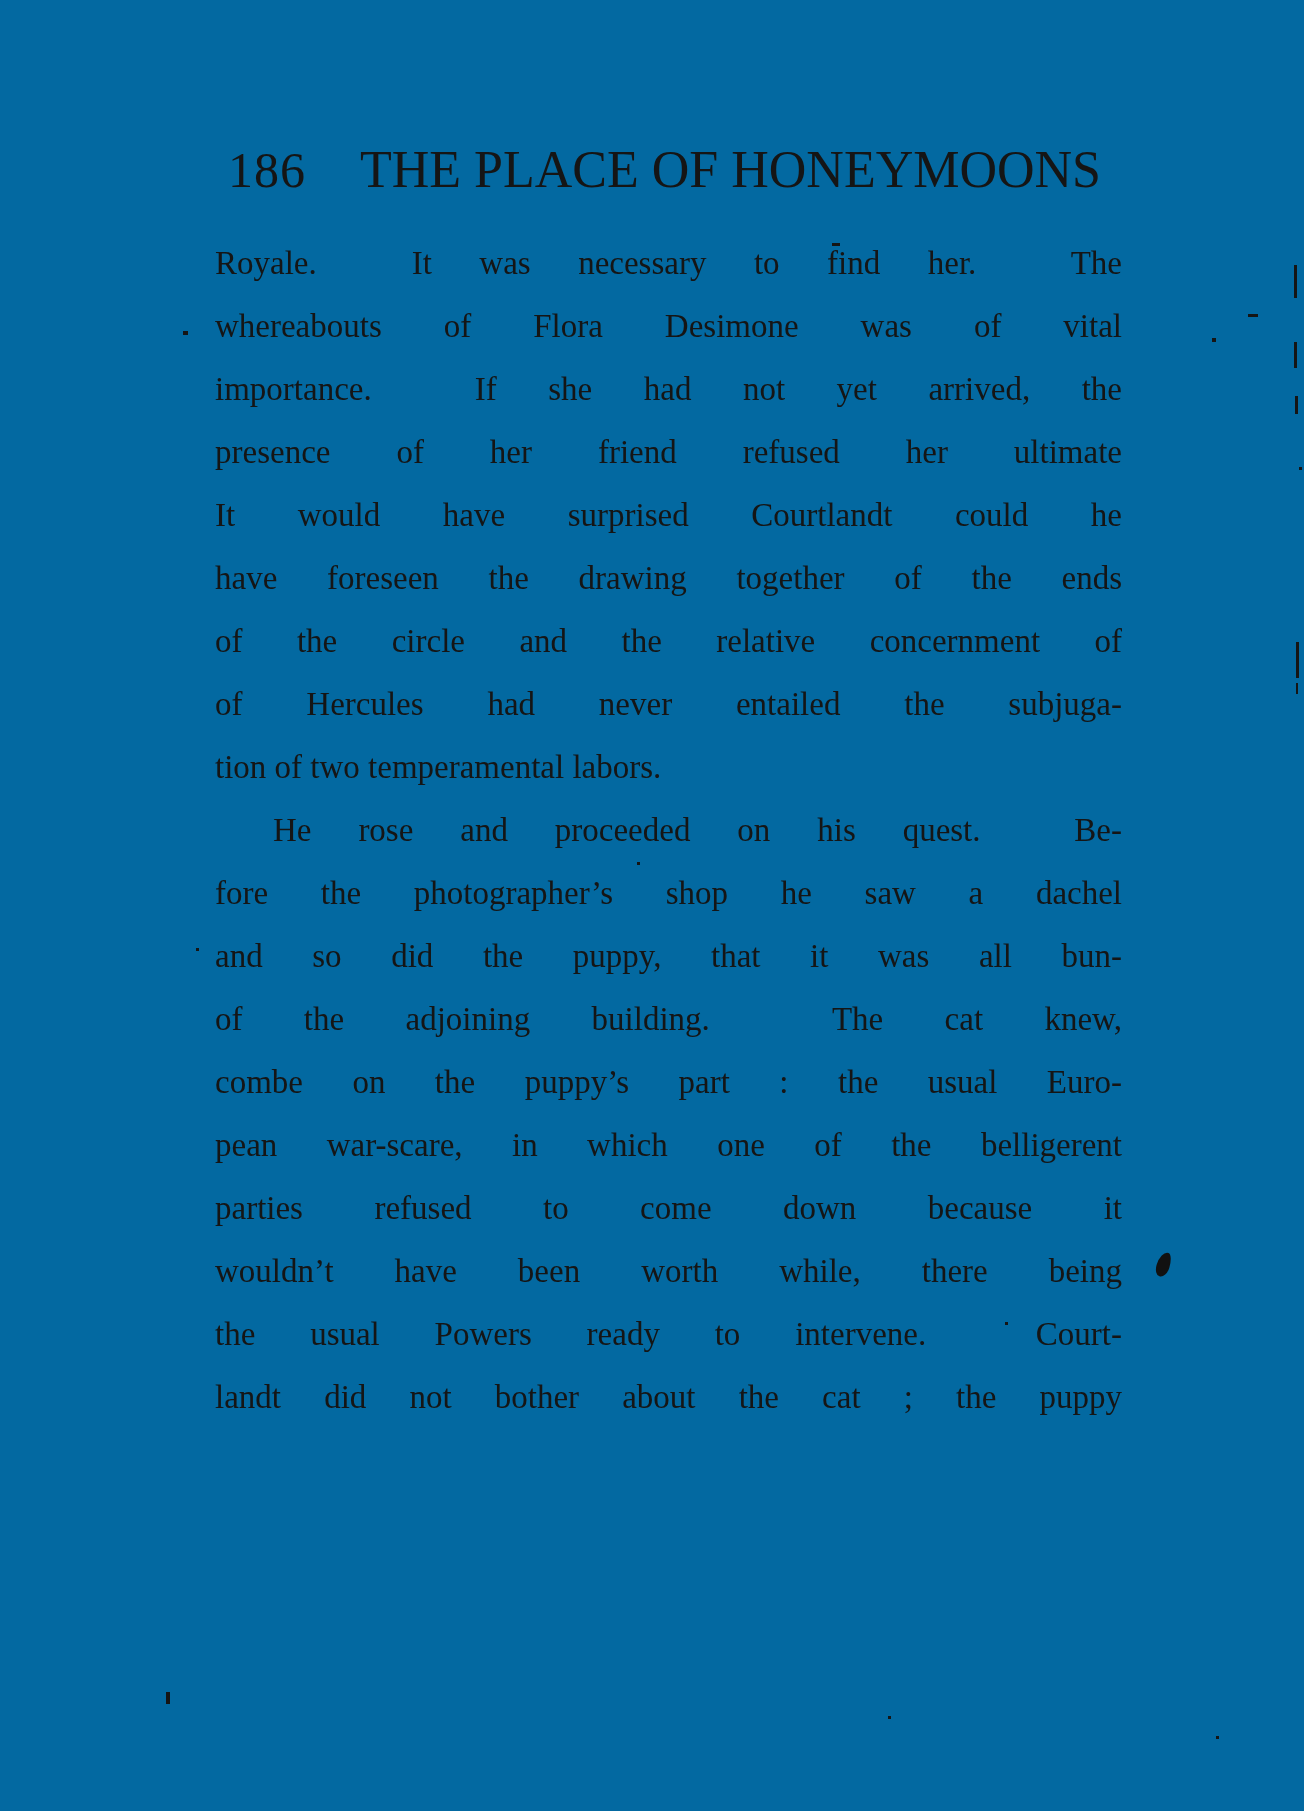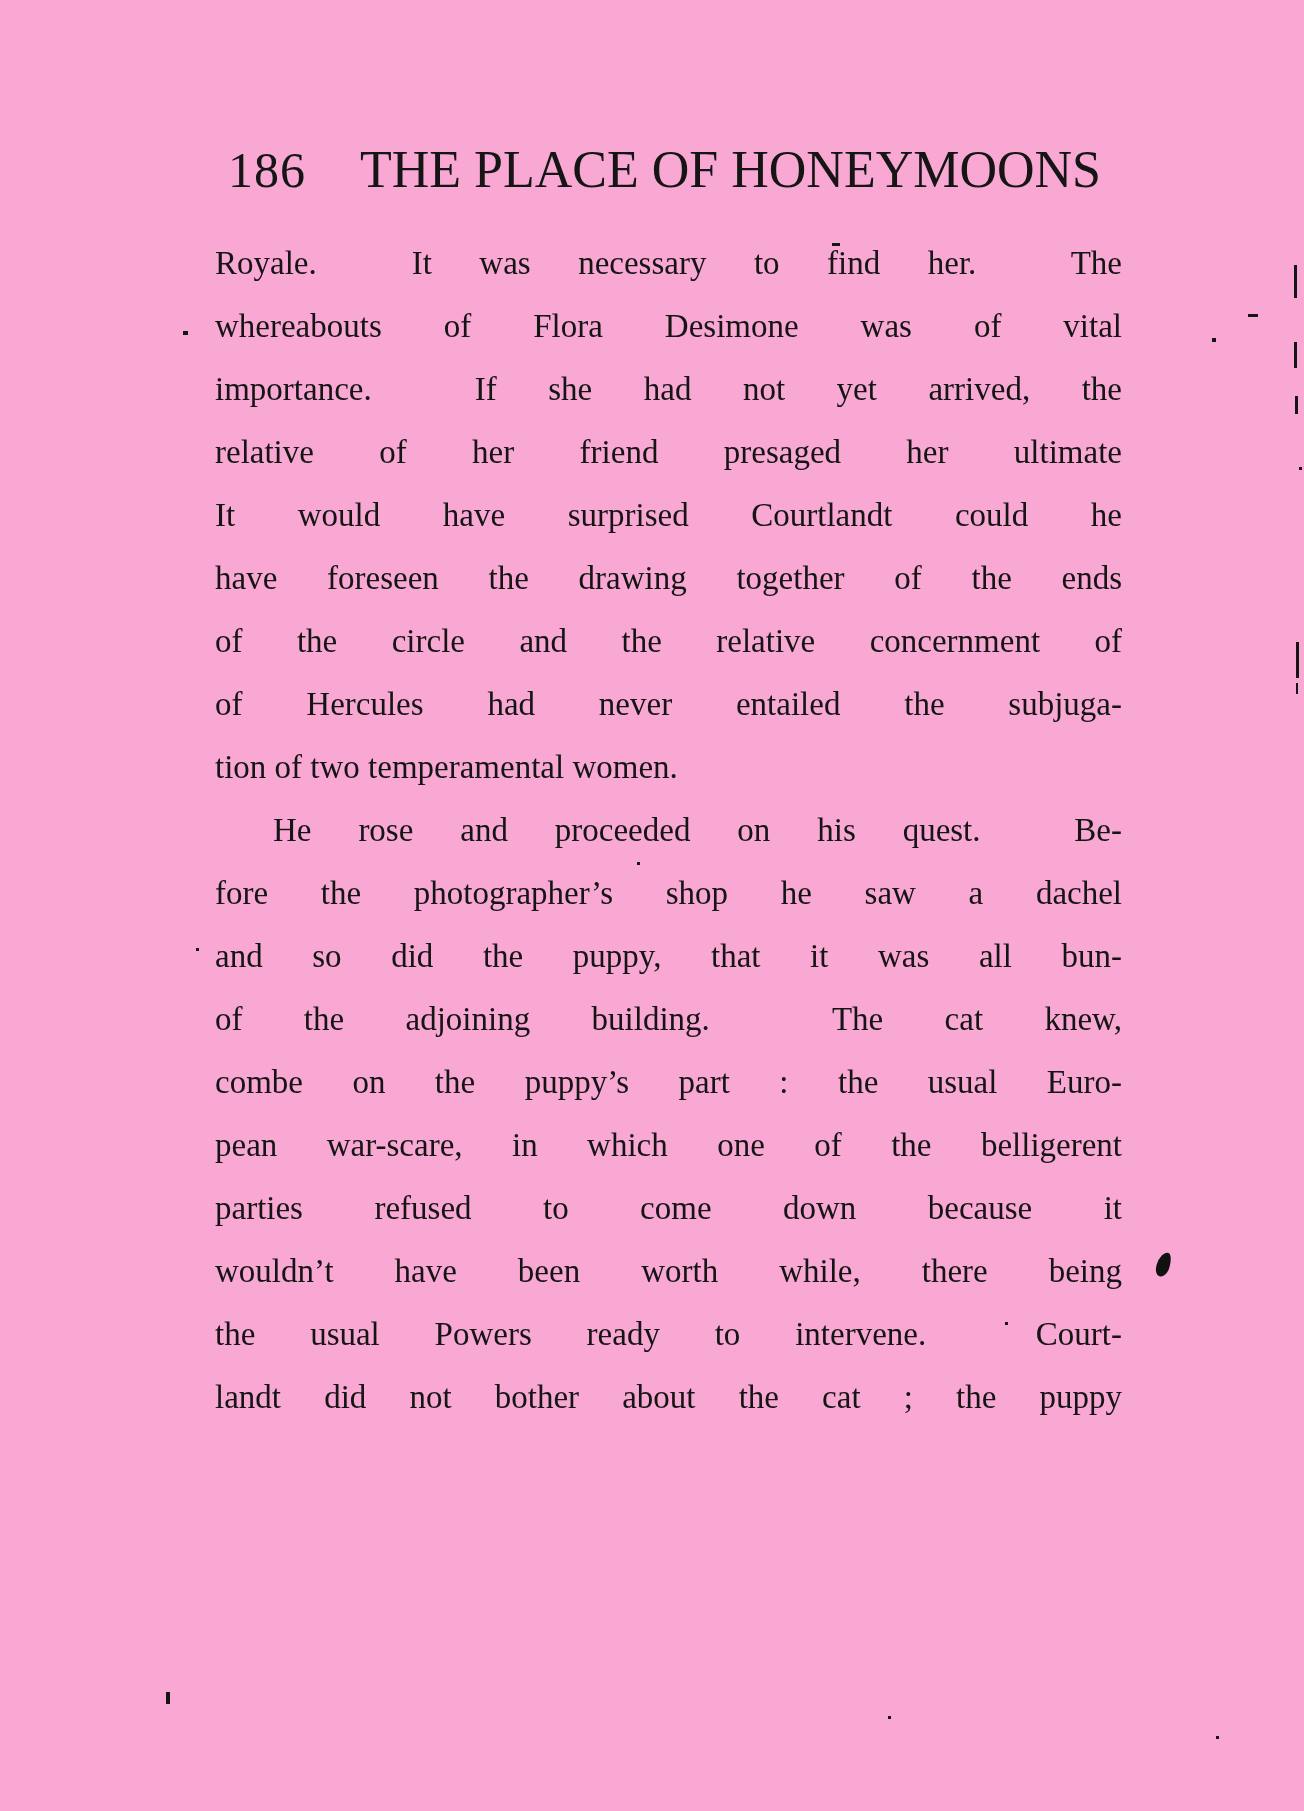--- a/index.html
+++ b/index.html
@@ -1,19 +1,19 @@
 <!DOCTYPE html>
 <html><head>
 <meta charset="utf-8">
 <style>
   html,body{margin:0;padding:0;background:#ffffff;}
   .page{
     position:relative;
     width:1304px;height:1811px;
-    background:#f9a8d4;
+    background:#0369a1;
     color:#151515;
     font-family:"Liberation Serif","DejaVu Serif",serif;
     overflow:hidden;
   }
   .page-number{
     position:absolute;left:228px;top:145px;
     font-size:50px;line-height:50px;
     letter-spacing:1px;
     white-space:pre;
   }
@@ -56,26 +56,26 @@
 
 <div class="page">
 
   <div class="page-number">186</div>
   <div class="running-title">THE PLACE OF HONEYMOONS</div>
 
   <div class="body-block">
     <div class="tline">Royale.  It was necessary to find her.  The</div>
     <div class="tline">whereabouts of Flora Desimone was of vital</div>
     <div class="tline">importance.  If she had not yet arrived, the</div>
-    <div class="tline">relative of her friend presaged her ultimate</div>
+    <div class="tline">presence of her friend refused her ultimate</div>
     <div class="tline">It would have surprised Courtlandt could he</div>
     <div class="tline">have foreseen the drawing together of the ends</div>
     <div class="tline">of the circle and the relative concernment of</div>
     <div class="tline">of Hercules had never entailed the subjuga-</div>
-    <div class="tline line-final">tion of two temperamental women.</div>
+    <div class="tline line-final">tion of two temperamental labors.</div>
     <div class="tline line-indent">He rose and proceeded on his quest.  Be-</div>
     <div class="tline">fore the photographer’s shop he saw a dachel</div>
     <div class="tline">and so did the puppy, that it was all bun-</div>
     <div class="tline">of the adjoining building.  The cat knew,</div>
     <div class="tline">combe on the puppy’s part : the usual Euro-</div>
     <div class="tline">pean war-scare, in which one of the belligerent</div>
     <div class="tline">parties refused to come down because it</div>
     <div class="tline">wouldn’t have been worth while, there being</div>
     <div class="tline">the usual Powers ready to intervene.  Court-</div>
     <div class="tline">landt did not bother about the cat ; the puppy</div>

